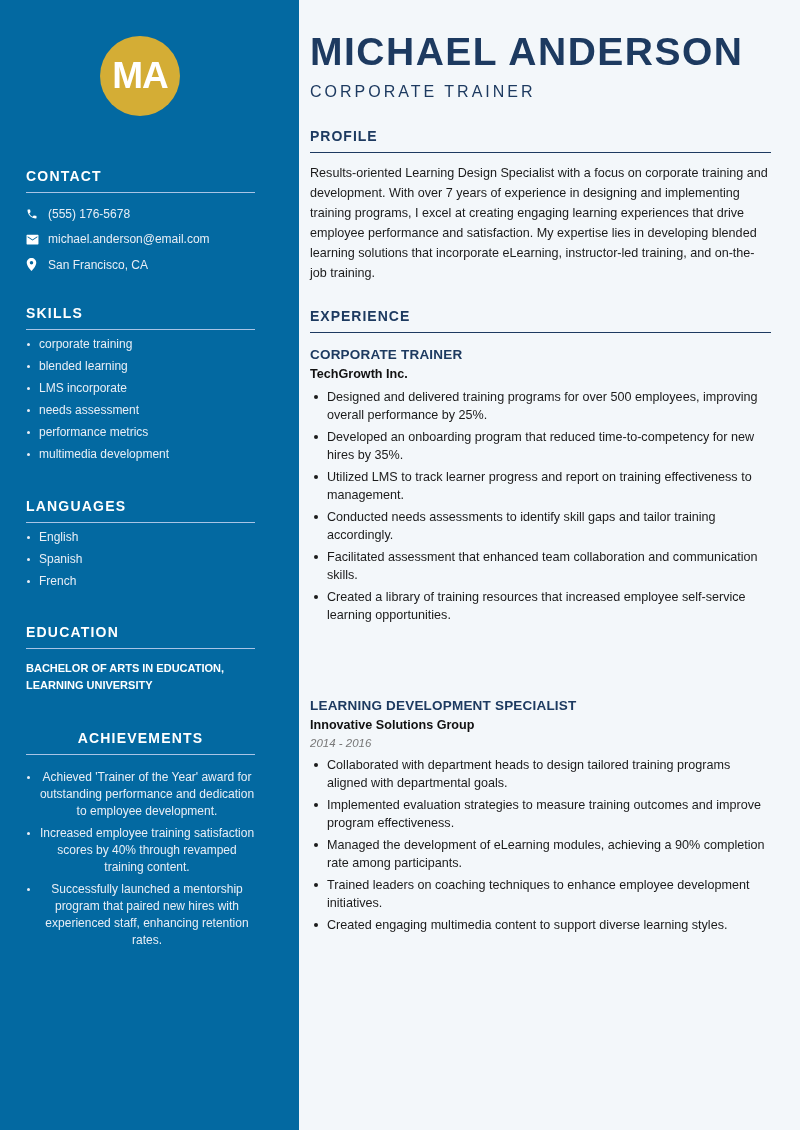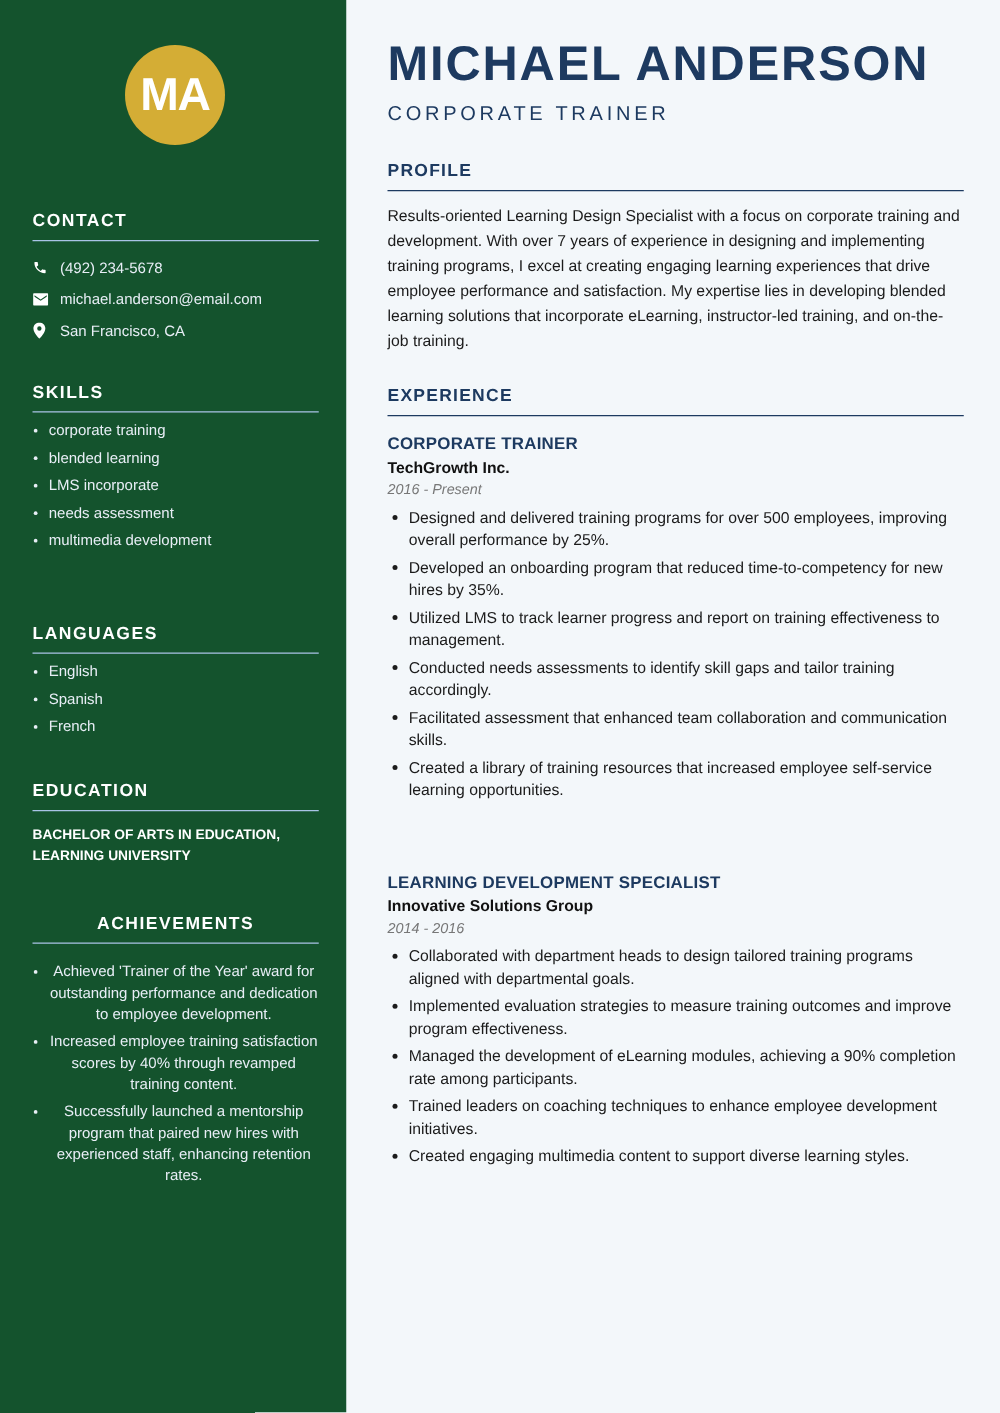--- a/index.html
+++ b/index.html
@@ -1,19 +1,19 @@
 <!DOCTYPE html>
 <html><head>
 <meta charset="utf-8">
 <style>
   * { box-sizing: border-box; margin: 0; padding: 0; }
   html, body { width: 800px; height: 1130px; overflow: hidden; }
   body { font-family: "Liberation Sans", sans-serif; background: #f3f7fa; position: relative; }
 
-  .sidebar { position: absolute; left: 0; top: 0; width: 277px; height: 1130px; background: #14532d; color: #ffffff; padding: 0 26px; }
+  .sidebar { position: absolute; left: 0; top: 0; width: 299px; height: 1130px; background: #0369a1; color: #ffffff; padding: 0 26px; }
   .avatar { position: absolute; left: 100px; top: 36px; width: 80px; height: 80px; border-radius: 50%; background: #d4ad35; display: flex; align-items: center; justify-content: center; font-weight: bold; font-size: 37px; color: #ffffff; letter-spacing: -1px; }
 
   .side-section { position: absolute; left: 26px; width: 229px; }
   .side-heading { font-weight: bold; font-size: 14px; letter-spacing: 1.2px; color: #ffffff; padding-bottom: 8px; border-bottom: 1.5px solid #a9c4e6; }
 
   .contact-row { display: flex; align-items: center; height: 25.5px; font-size: 12px; color: #e8eef6; }
   .contact-row .ic { width: 22px; display: flex; align-items: center; }
   .contact-list { margin-top: 8px; }
 
   .bullets { list-style: none; margin-top: 6px; }
@@ -47,21 +47,21 @@
 
   <section class="side-section" style="top:168px;">
     <div class="side-heading">CONTACT</div>
     <div class="contact-list">
       <div class="contact-row">
         <span class="ic">
           <svg width="12" height="12" viewBox="0 0 24 24">
               <path fill="#fff" d="M6.6 10.8c1.4 2.8 3.8 5.1 6.6 6.6l2.2-2.2c.3-.3.7-.4 1-.2 1.1.4 2.3.6 3.6.6.6 0 1 .4 1 1V20c0 .6-.4 1-1 1C10.6 21 3 13.4 3 4c0-.6.4-1 1-1h3.5c.6 0 1 .4 1 1 0 1.3.2 2.5.6 3.6.1.3 0 .7-.2 1z"></path>
             </svg>
         </span>
-        <span>(492) 234-5678</span>
+        <span>(555) 176-5678</span>
       </div>
       <div class="contact-row">
         <span class="ic">
           <svg width="13" height="11" viewBox="0 0 24 20">
               <path fill="#fff" d="M2 1h20c.6 0 1 .4 1 1v16c0 .6-.4 1-1 1H2c-.6 0-1-.4-1-1V2c0-.6.4-1 1-1zm10 9L3 4v2l9 6 9-6V4z"></path>
             </svg>
         </span>
         <span>michael.anderson@email.com</span>
       </div>
       <div class="contact-row">
@@ -75,20 +75,21 @@
     </div>
   </section>
 
   <section class="side-section" style="top:305px;">
     <div class="side-heading">SKILLS</div>
     <ul class="bullets">
       <li>corporate training</li>
       <li>blended learning</li>
       <li>LMS incorporate</li>
       <li>needs assessment</li>
+      <li>performance metrics</li>
       <li>multimedia development</li>
     </ul>
   </section>
 
   <section class="side-section" style="top:498px;">
     <div class="side-heading">LANGUAGES</div>
     <ul class="bullets">
       <li>English</li>
       <li>Spanish</li>
       <li>French</li>
@@ -115,21 +116,20 @@
   <div class="title">CORPORATE TRAINER</div>
 
   <div class="main-heading" style="top:128px;">PROFILE</div>
   <p class="profile-text">Results-oriented Learning Design Specialist with a focus on corporate training and development. With over 7 years of experience in designing and implementing training programs, I excel at creating engaging learning experiences that drive employee performance and satisfaction. My expertise lies in developing blended learning solutions that incorporate eLearning, instructor-led training, and on-the-job training.</p>
 
   <div class="main-heading" style="top:308px;">EXPERIENCE</div>
 
   <div class="job" style="top:347px;">
     <div class="job-title">CORPORATE TRAINER</div>
     <div class="job-company">TechGrowth Inc.</div>
-    <div class="job-dates">2016 - Present</div>
     <ul class="job-bullets">
       <li>Designed and delivered training programs for over 500 employees, improving overall performance by 25%.</li>
       <li>Developed an onboarding program that reduced time-to-competency for new hires by 35%.</li>
       <li>Utilized LMS to track learner progress and report on training effectiveness to management.</li>
       <li>Conducted needs assessments to identify skill gaps and tailor training accordingly.</li>
       <li>Facilitated assessment that enhanced team collaboration and communication skills.</li>
       <li>Created a library of training resources that increased employee self-service learning opportunities.</li>
     </ul>
   </div>
 

